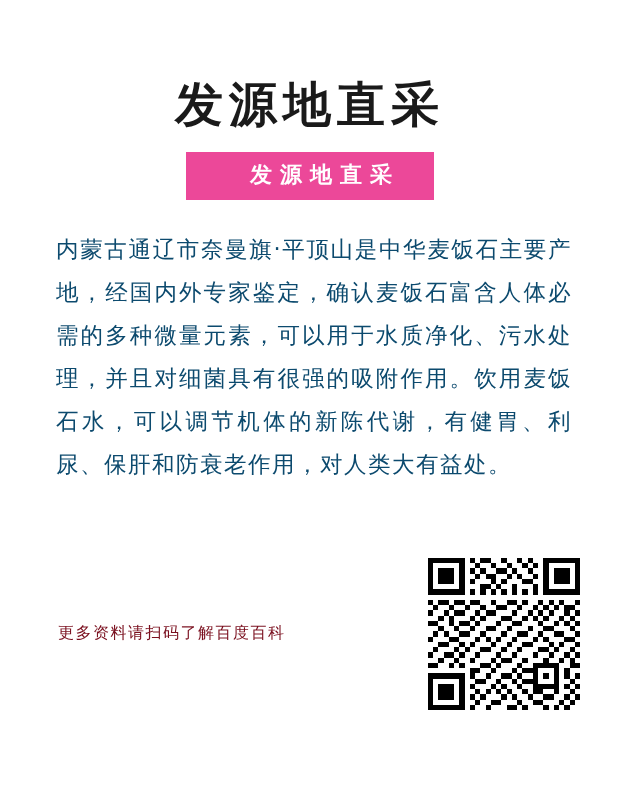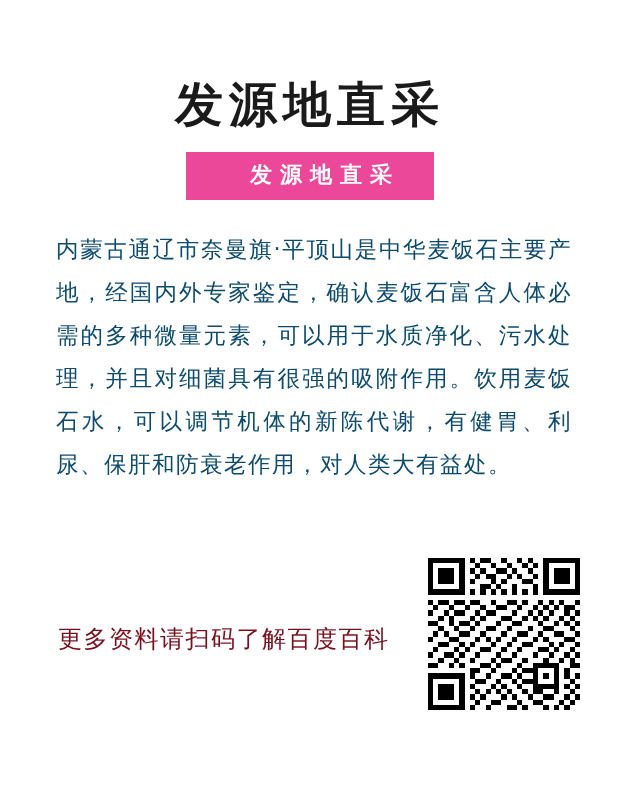--- a/index.html
+++ b/index.html
@@ -61,21 +61,21 @@
     line-height: 43px;
     letter-spacing: 1.5px;
     text-align: justify;
     font-family: "DejaVu Sans", sans-serif;
   }
   .footer-note {
     position: absolute;
     left: 58px;
     top: 623px;
     color: #7a0f1e;
-    font-size: 24px;
+    font-size: 16px;
     letter-spacing: 1.5px;
     font-family: "DejaVu Sans", sans-serif;
   }
   .qr {
     position: absolute;
     left: 428px;
     top: 558px;
     width: 152px;
     height: 152px;
     background: #ffffff;

